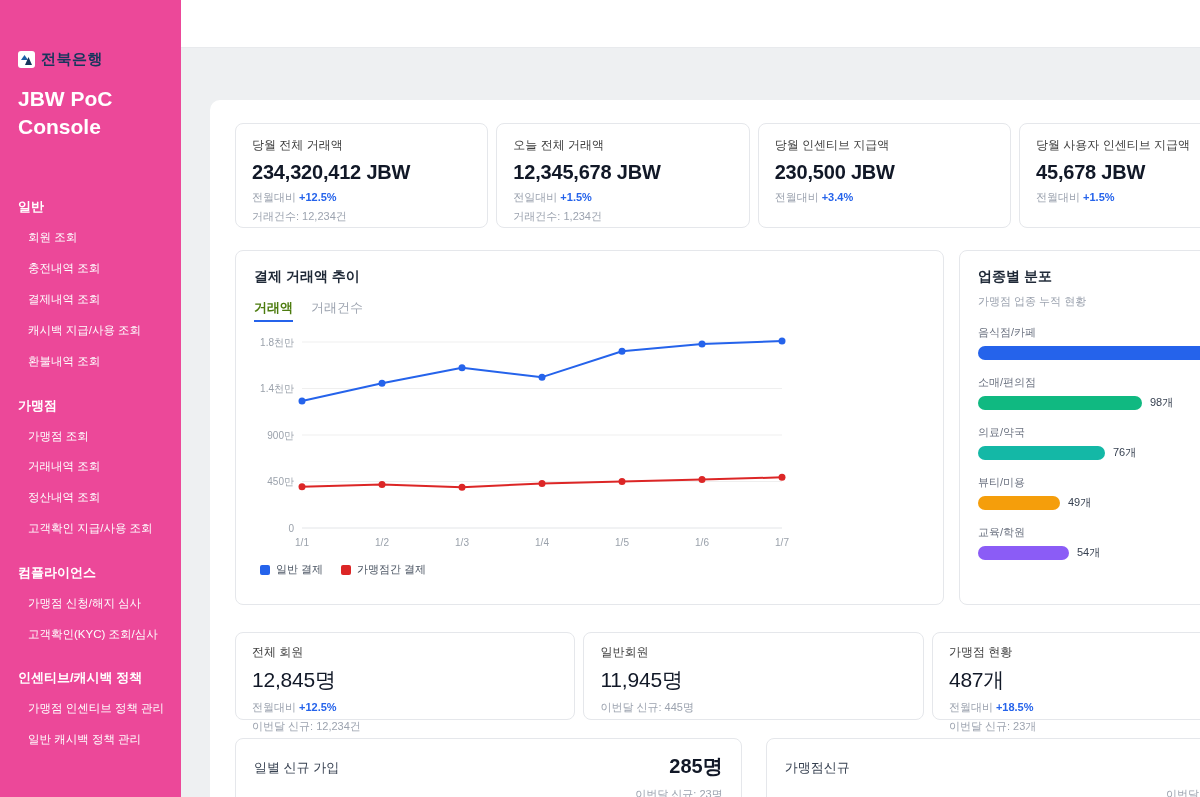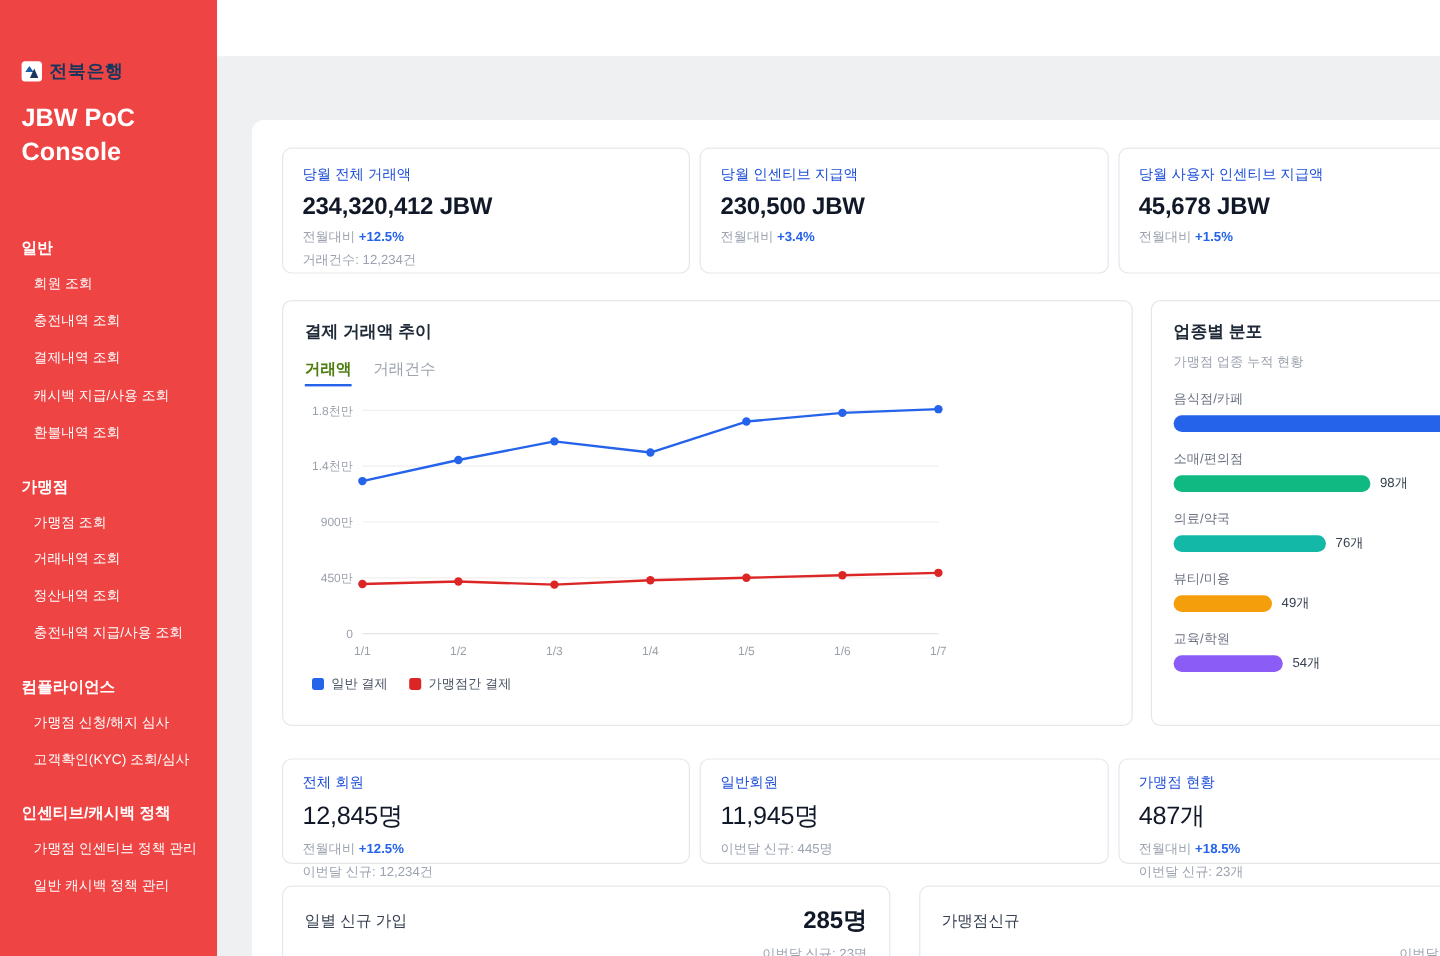--- a/index.html
+++ b/index.html
@@ -6,21 +6,21 @@
   html,body { width:1200px; height:797px; overflow:hidden; }
   body {
     font-family: "Liberation Sans","DejaVu Sans",sans-serif;
     background:#eef0f2;
     color:#111827;
   }
   .app { display:flex; width:1200px; height:797px; }
 
   
   .sidebar {
-    width:181px; flex-shrink:0; background:#ef4444; color:#fff;
+    width:181px; flex-shrink:0; background:#ec4899; color:#fff;
     padding:50px 14px 20px 18px;
   }
   .logo-row { display:flex; align-items:center; gap:6px; }
   .logo-icon {
     width:17px; height:17px; background:#ffffff; border-radius:3px;
     display:flex; align-items:center; justify-content:center; flex-shrink:0;
   }
   .logo-text { font-size:15px; font-weight:700; color:#16365c; letter-spacing:.5px; }
   .console-title {
     margin-top:16px; font-size:21px; font-weight:700; line-height:1.32;
@@ -54,21 +54,21 @@
     background:#fff; border-radius:10px; padding:23px 25px; min-height:920px;
   }
 
   .card {
     background:#fff; border:1px solid #e5e7eb; border-radius:8px;
   }
 
   
   .stat-row { display:flex; gap:8px; }
   .stat-card { flex:1; height:105px; padding:13px 16px; }
-  .stat-label { font-size:12px; color:#1d4ed8; }
+  .stat-label { font-size:12px; color:#404040; }
   .stat-value { font-size:20px; font-weight:700; color:#111827; margin-top:7px; letter-spacing:-.2px; }
   .stat-change { font-size:11px; margin-top:6px; }
   .chg-label { color:#9ca3af; }
   .chg-value { color:#2563eb; font-weight:600; margin-left:3px; }
   .stat-sub { font-size:11px; color:#9ca3af; margin-top:4px; }
 
   
   .chart-row { display:flex; gap:15px; margin-top:22px; }
   .chart-card { width:709px; flex-shrink:0; height:355px; padding:17px 18px; }
   .card-title { font-size:14px; font-weight:700; color:#1f2937; }
@@ -140,21 +140,21 @@
       <div class="nav-item">회원 조회</div>
       <div class="nav-item">충전내역 조회</div>
       <div class="nav-item">결제내역 조회</div>
       <div class="nav-item">캐시백 지급/사용 조회</div>
       <div class="nav-item">환불내역 조회</div>
 
       <div class="nav-header">가맹점</div>
       <div class="nav-item">가맹점 조회</div>
       <div class="nav-item">거래내역 조회</div>
       <div class="nav-item">정산내역 조회</div>
-      <div class="nav-item">충전내역 지급/사용 조회</div>
+      <div class="nav-item">고객확인 지급/사용 조회</div>
 
       <div class="nav-header">컴플라이언스</div>
       <div class="nav-item">가맹점 신청/해지 심사</div>
       <div class="nav-item">고객확인(KYC) 조회/심사</div>
 
       <div class="nav-header">인센티브/캐시백 정책</div>
       <div class="nav-item">가맹점 인센티브 정책 관리</div>
       <div class="nav-item">일반 캐시백 정책 관리</div>
     </nav>
   </aside>
@@ -178,20 +178,28 @@
       <div class="panel">
 
         <div class="stat-row">
           <div class="card stat-card">
             <div class="stat-label">당월 전체 거래액</div>
             <div class="stat-value">234,320,412 JBW</div>
             <div class="stat-change">
               <span class="chg-label">전월대비</span><span class="chg-value">+12.5%</span>
             </div>
             <div class="stat-sub">거래건수: 12,234건</div>
+          </div>
+          <div class="card stat-card">
+            <div class="stat-label">오늘 전체 거래액</div>
+            <div class="stat-value">12,345,678 JBW</div>
+            <div class="stat-change">
+              <span class="chg-label">전일대비</span><span class="chg-value">+1.5%</span>
+            </div>
+            <div class="stat-sub">거래건수: 1,234건</div>
           </div>
           <div class="card stat-card">
             <div class="stat-label">당월 인센티브 지급액</div>
             <div class="stat-value">230,500 JBW</div>
             <div class="stat-change">
               <span class="chg-label">전월대비</span><span class="chg-value">+3.4%</span>
             </div>
           </div>
           <div class="card stat-card">
             <div class="stat-label">당월 사용자 인센티브 지급액</div>

